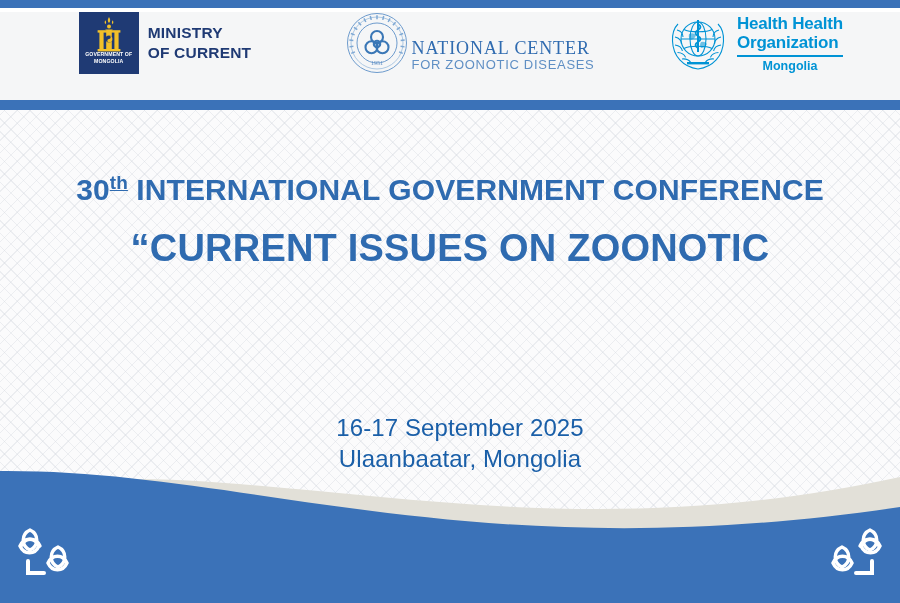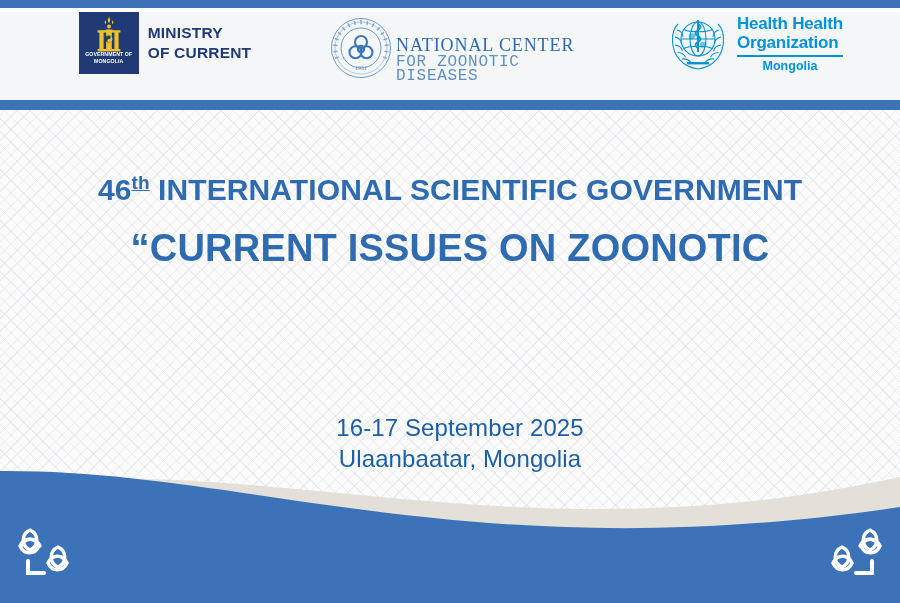--- a/index.html
+++ b/index.html
@@ -70,22 +70,22 @@
 
   
   .nczd-lockup { display: flex; align-items: center; gap: 4px; }
   .nczd-seal { width: 62px; height: 62px; flex: 0 0 auto; }
   .nczd-text { color: #2f6bb0; margin-top: 23px; }
   .nczd-line1 {
     font-family: "Liberation Serif", serif;
     font-size: 18px; letter-spacing: .9px; line-height: 20px;
   }
   .nczd-line2 {
-    font-family: Liberation Mono, monospace;
-    font-size: 16px; letter-spacing: .7px; line-height: 14px;
+    font-family: Liberation Sans, sans-serif;
+    font-size: 13px; letter-spacing: .7px; line-height: 14px;
     color: #5f8fc4;
   }
 
   
   .who-lockup { display: flex; align-items: center; gap: 8px; }
   .who-emblem { width: 62px; height: 62px; flex: 0 0 auto; }
   .who-text { color: #0093d5; }
   .who-name {
     font-size: 17px; font-weight: bold; line-height: 19px;
     letter-spacing: -.2px;
@@ -301,21 +301,21 @@
         </div>
       </div>
     </div>
   </div>
 
   <div class="header-divider"></div>
 
   <div class="body-area">
 
     <div class="headline-block">
-      <div class="conf-line"><span>46</span><span class="ord">th</span><span> INTERNATIONAL SCIENTIFIC GOVERNMENT</span></div>
+      <div class="conf-line"><span>30</span><span class="ord">th</span><span> INTERNATIONAL GOVERNMENT CONFERENCE</span></div>
       <div class="conf-title">
         <div>“CURRENT ISSUES ON ZOONOTIC</div>
       </div>
     </div>
 
     <div class="meta-block">
       <div class="meta-line">16-17 September 2025</div>
       <div class="meta-line">Ulaanbaatar, Mongolia</div>
     </div>
 

